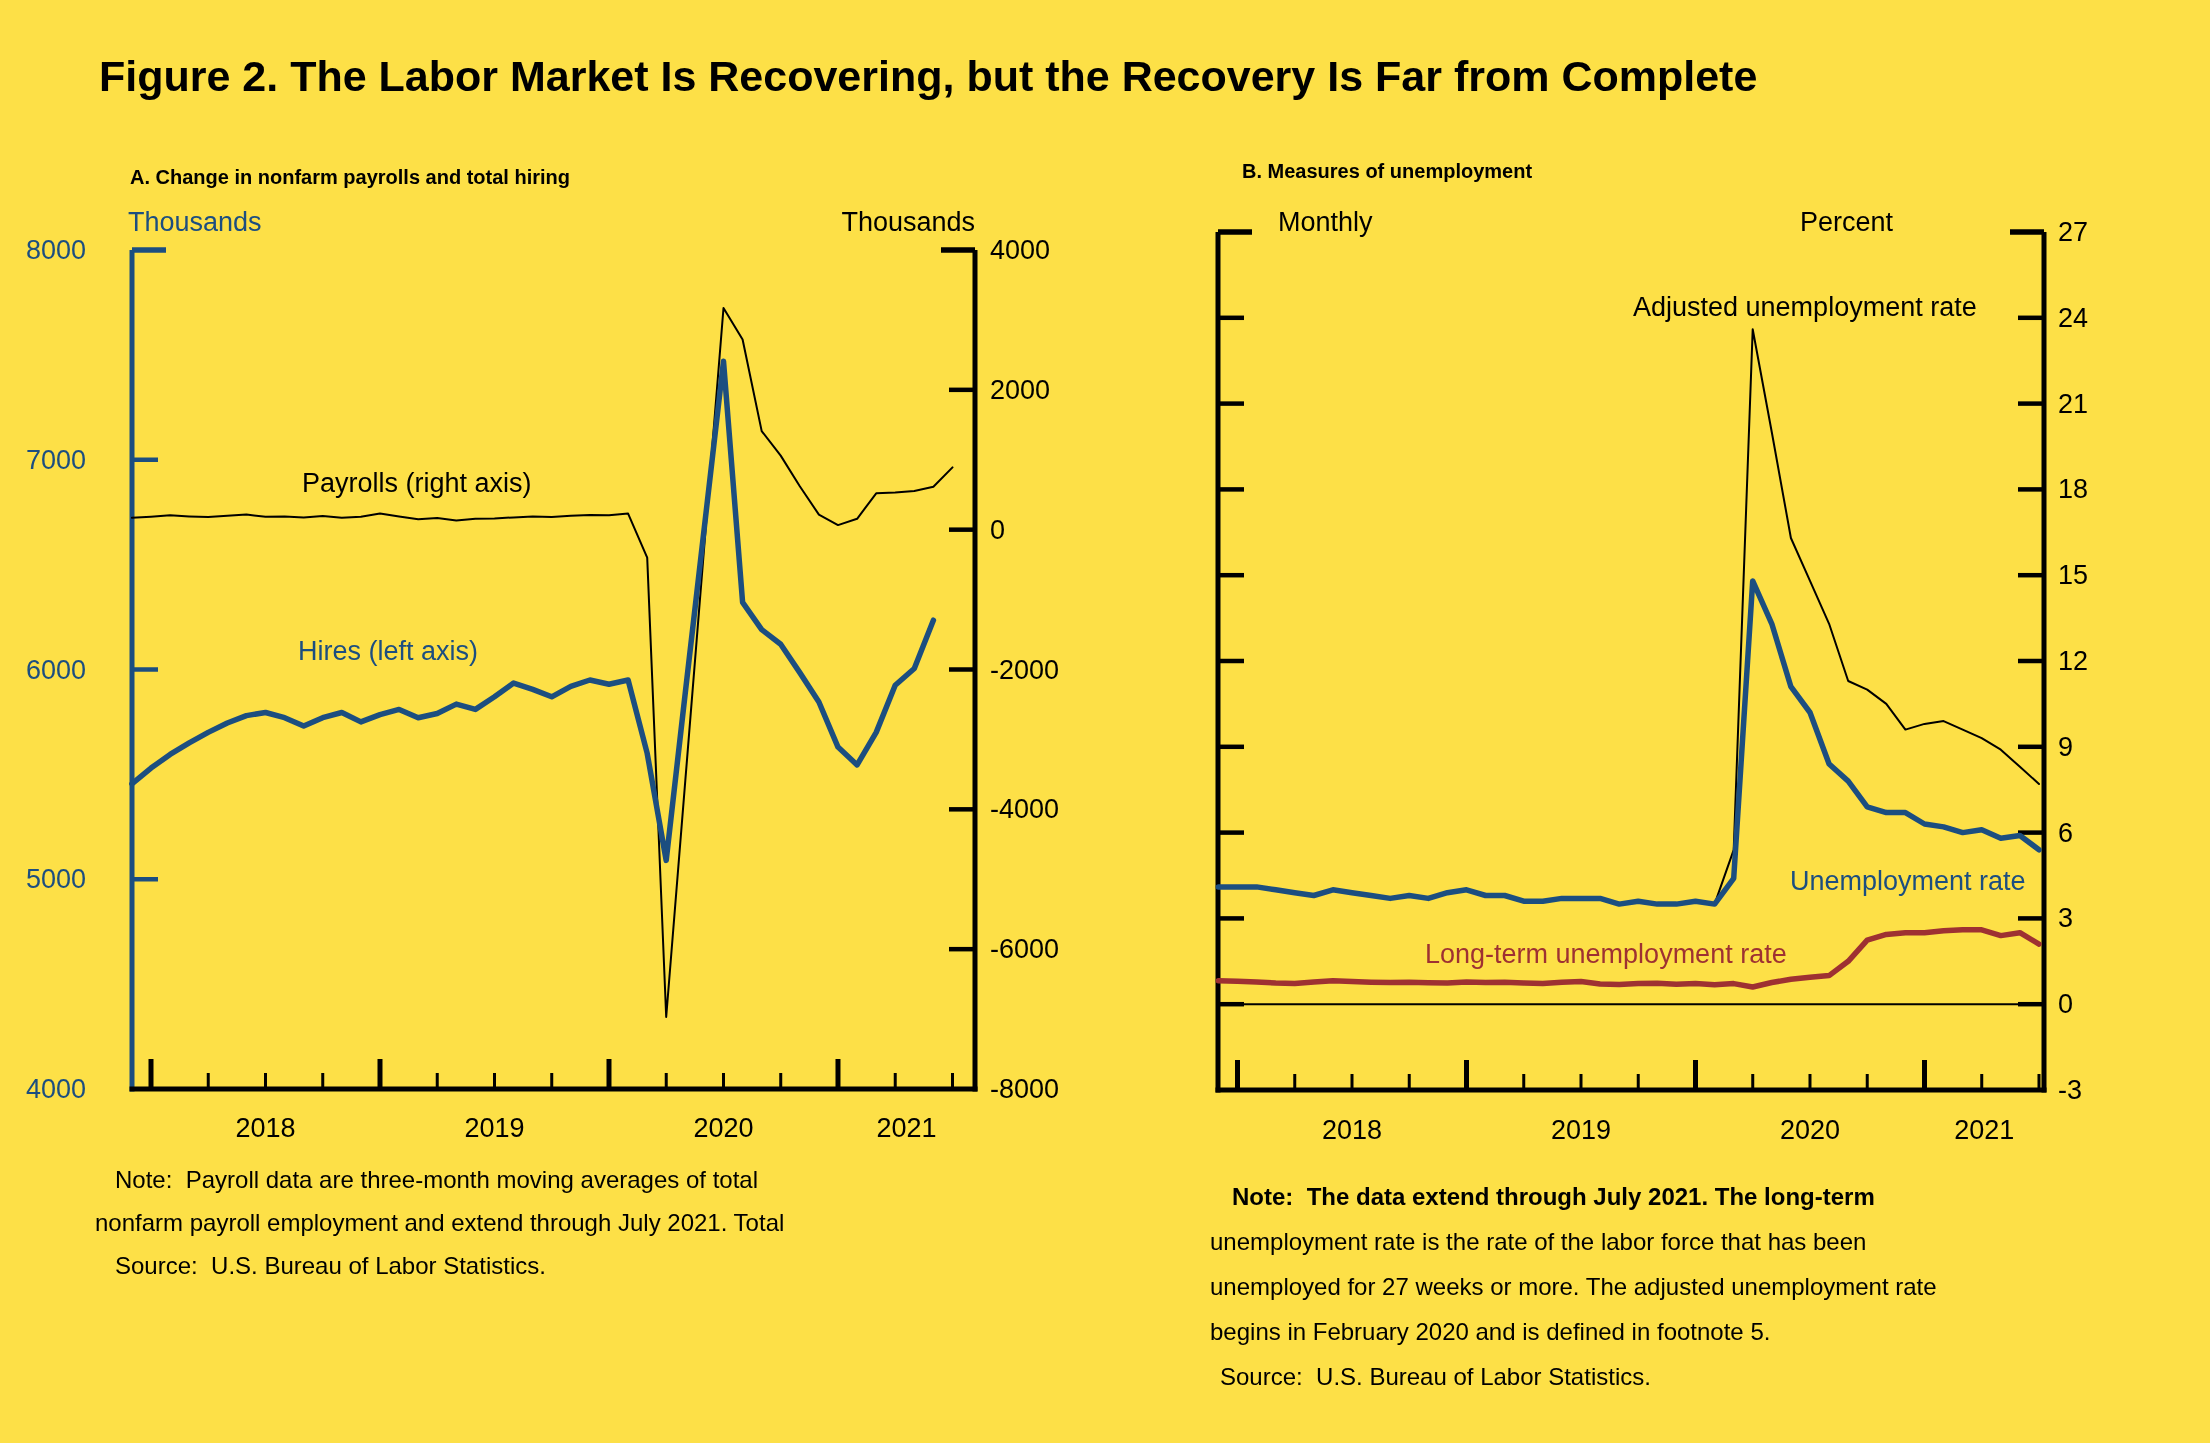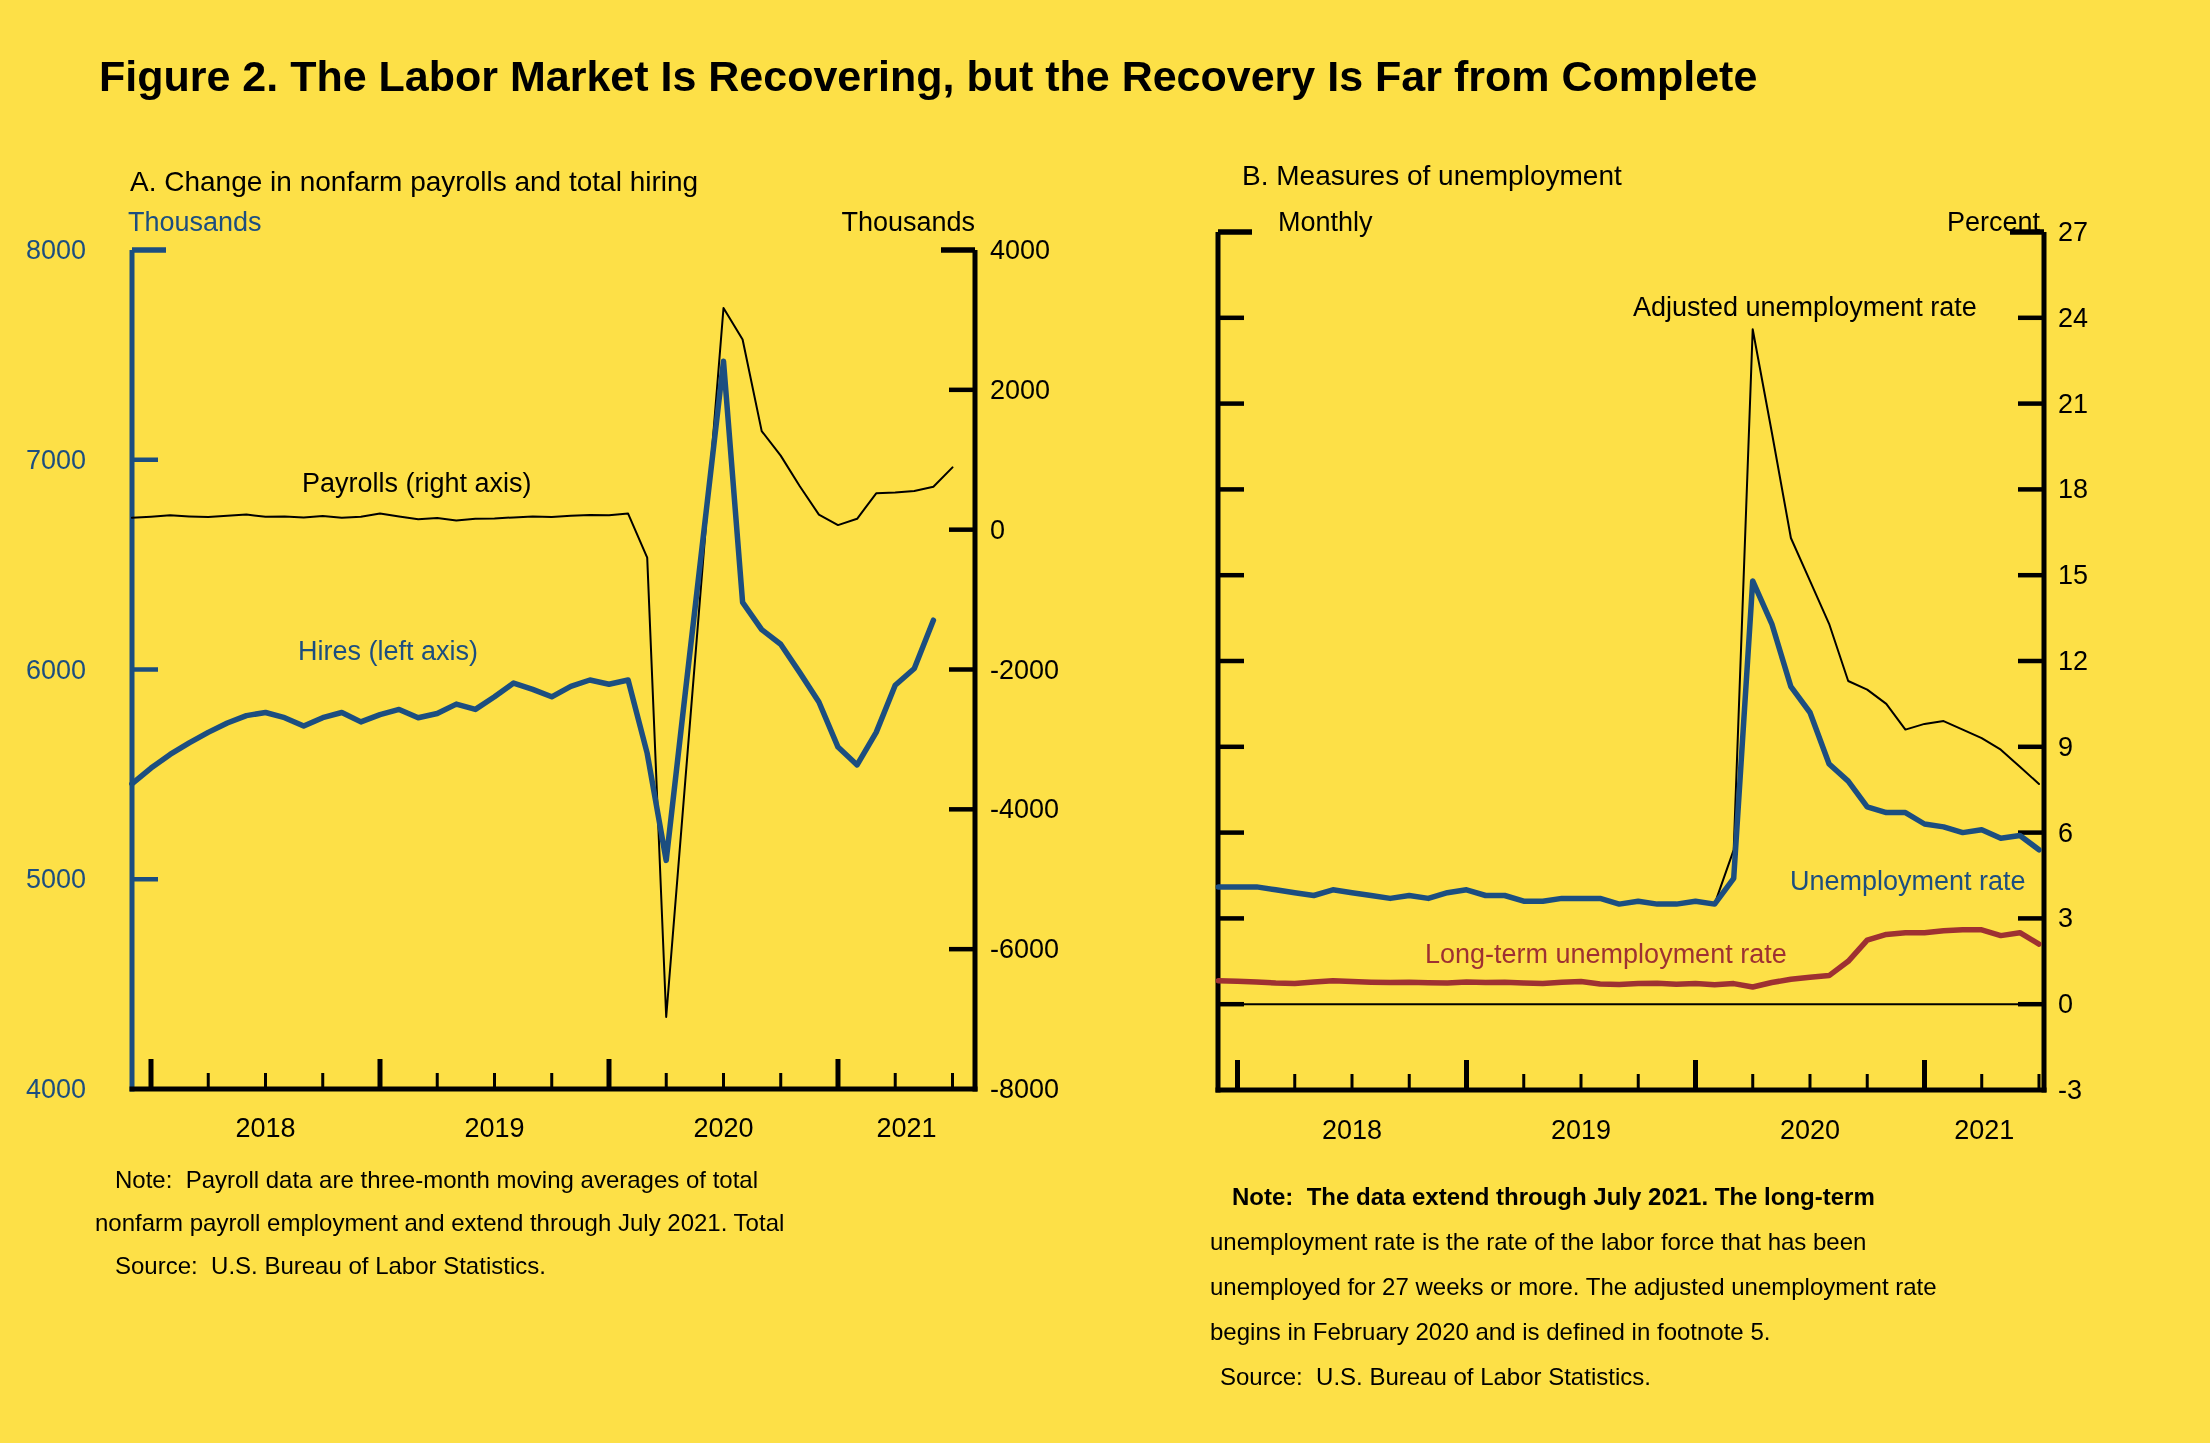--- a/index.html
+++ b/index.html
@@ -1,19 +1,19 @@
 <!DOCTYPE html>
 <html><head>
 <meta charset="utf-8">
 <style>
   html,body{margin:0;padding:0;background:#ffffff;}
   .page{position:relative;width:2210px;height:1443px;background:#fde047;overflow:hidden;
         font-family:"Liberation Sans","DejaVu Sans",sans-serif;color:#000;}
   .main-title{position:absolute;left:99px;top:52px;font-size:43px;font-weight:bold;white-space:pre;}
-  .panel-title{position:absolute;font-size:28px;font-weight:normal;white-space:pre;}
+  .panel-title{position:absolute;font-size:20px;font-weight:bold;white-space:pre;}
   .unit-label{position:absolute;font-size:27px;white-space:pre;}
   .note{position:absolute;font-size:24px;}
   .note div{white-space:pre;}
   .noteA div{line-height:43px;}
   .noteB div{line-height:45px;}
   svg{position:absolute;}
   svg text{font-family:"Liberation Sans","DejaVu Sans",sans-serif;}
 </style>
 </head>
 <body>
@@ -76,21 +76,21 @@
       <text x="298" y="660" text-anchor="start" fill="#1C4E80" font-size="27">Hires (left axis)</text>
     </svg>
   <div class="note noteA" style="left:95px;top:1158px;">
     <div style="padding-left:20px;">Note:  Payroll data are three-month moving averages of total</div>
     <div>nonfarm payroll employment and extend through July 2021. Total</div>
     <div style="padding-left:20px;">Source:  U.S. Bureau of Labor Statistics.</div>
   </div>
 
   <div class="panel-title" style="left:1218px;top:160px;margin-left:24px;">B. Measures of unemployment</div>
   <div class="unit-label" style="left:1278px;top:207px;">Monthly</div>
-  <div class="unit-label" style="left:1800px;top:207px;width:240px;text-align:right;">Percent</div>
+  <div class="unit-label" style="left:1800px;top:207px;width:240px;text-align:left;">Percent</div>
   <svg id="svgB" style="left:1150px;top:195px;" width="1060" height="1000" viewBox="1150 195 1060 1000">
       <line x1="1218" y1="232" x2="1218" y2="1092.5" stroke="#000000" stroke-width="5"></line>
       <line x1="2044" y1="232" x2="2044" y2="1092.5" stroke="#000000" stroke-width="5"></line>
       <line x1="1215.5" y1="1090" x2="2046.5" y2="1090" stroke="#000000" stroke-width="5"></line>
       <line x1="1218" y1="232" x2="1252" y2="232" stroke="#000000" stroke-width="5.5"></line>
       <line x1="1218" y1="317.79999999999995" x2="1244" y2="317.79999999999995" stroke="#000000" stroke-width="4.5"></line>
       <line x1="1218" y1="403.5999999999999" x2="1244" y2="403.5999999999999" stroke="#000000" stroke-width="4.5"></line>
       <line x1="1218" y1="489.4000000000001" x2="1244" y2="489.4000000000001" stroke="#000000" stroke-width="4.5"></line>
       <line x1="1218" y1="575.2" x2="1244" y2="575.2" stroke="#000000" stroke-width="4.5"></line>
       <line x1="1218" y1="661" x2="1244" y2="661" stroke="#000000" stroke-width="4.5"></line>

